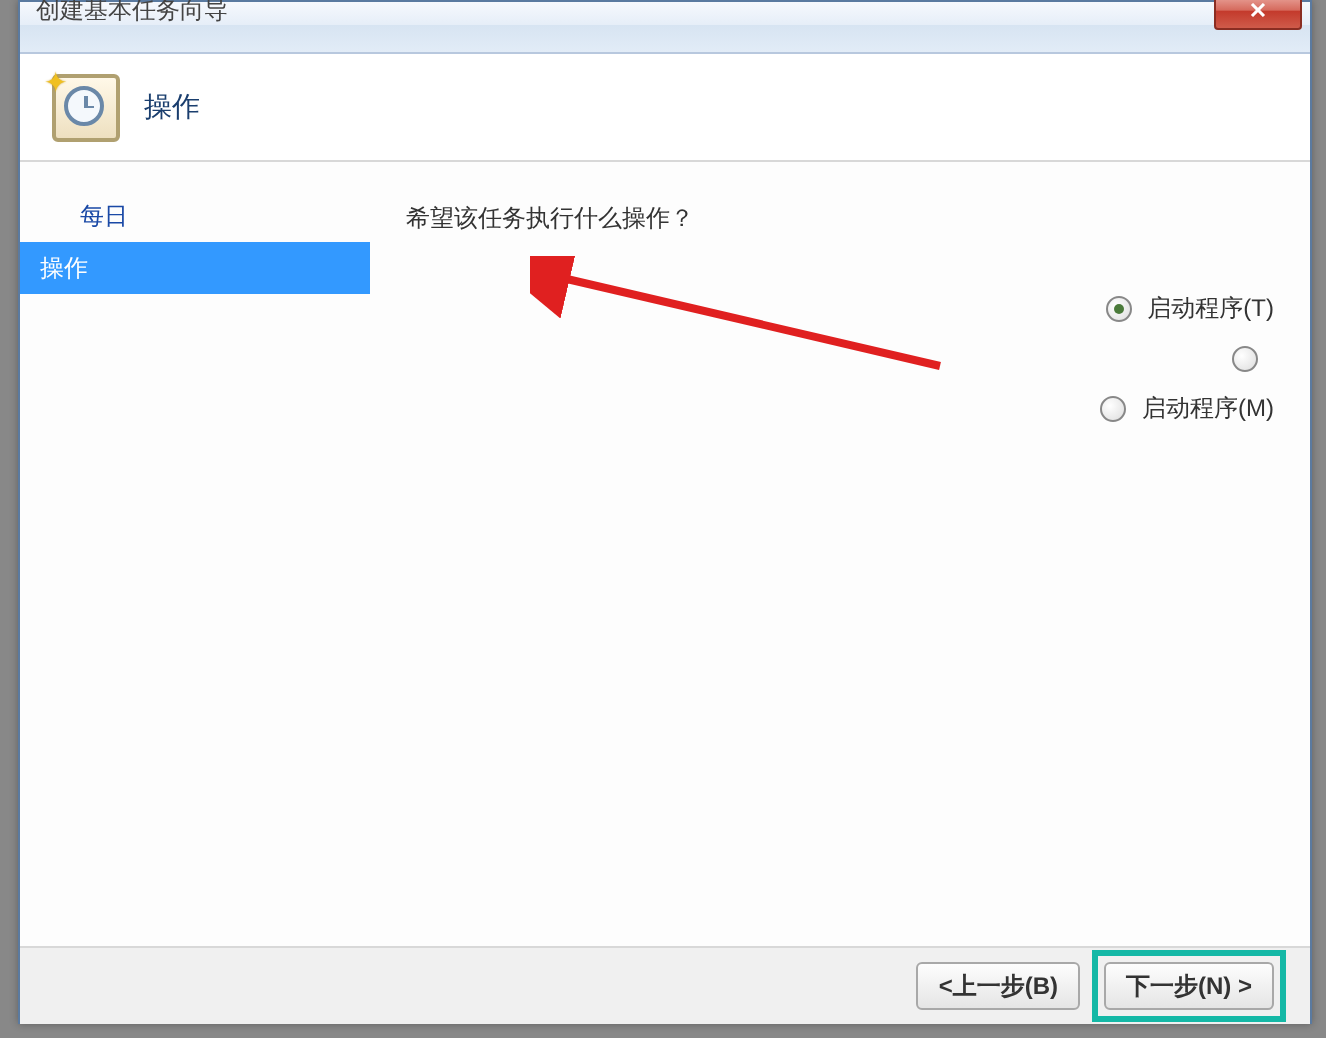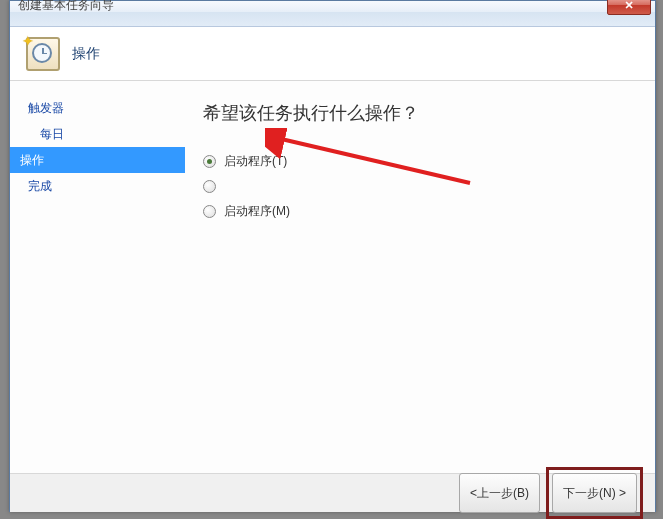--- a/index.html
+++ b/index.html
@@ -134,30 +134,31 @@
     }
     .side-item.plain {
       color: #333;
     }
     .content {
       flex: 1;
       padding: 20px 18px 0 18px;
       position: relative;
     }
     .prompt {
-      font-size: 18px;
+      font-size: 12px;
       color: #333;
       margin-bottom: 28px;
     }
     .radio-row {
       display: flex;
       align-items: center;
       margin-bottom: 10px;
       font-size: 12px;
       color: #333;
+      justify-content: flex-end;
     }
     .radio {
       width: 13px;
       height: 13px;
       border: 1px solid #888;
       border-radius: 50%;
       margin-right: 8px;
       background: radial-gradient(circle at 35% 35%, #fff, #ddd);
       display: inline-flex;
       align-items: center;
@@ -180,34 +181,35 @@
       background: #f0f0f0;
       border-top: 1px solid #d8d8d8;
       display: flex;
       align-items: center;
       justify-content: flex-end;
       padding: 0 12px;
       gap: 6px;
     }
     .btn {
       min-width: 80px;
-      height: 40px;
+      height: 24px;
       border: 1px solid #a8a8a8;
       border-radius: 3px;
       background: linear-gradient(to bottom, #fdfdfd, #e5e5e5);
       cursor: pointer;
       font-size: 12px;
       color: #333;
       padding: 0 10px;
       display: inline-flex;
       align-items: center;
       justify-content: center;
+      font-weight: bold;
     }
     .next-highlight {
-      border: 3px solid #7f1d1d;
+      border: 3px solid #14b8a6;
       padding: 3px;
       display: inline-flex;
     }
     .next-highlight .btn { min-width: 82px; }
   </style>
 </head>
 <body>
 
 <div class="window">
   <div class="titlebar">
@@ -221,24 +223,22 @@
     <div class="header-icon">
       <div class="header-icon-bg"></div>
       <div class="header-icon-clock"></div>
       <div class="header-icon-star">✦</div>
     </div>
     <div class="header-title">操作</div>
   </div>
 
   <div class="body">
     <div class="sidebar">
-      <div class="side-item">触发器</div>
       <div class="side-item sub">每日</div>
       <div class="side-item selected">操作</div>
-      <div class="side-item">完成</div>
     </div>
 
     <div class="content">
       <div class="prompt">希望该任务执行什么操作？</div>
 
       <div class="radio-row">
         <span class="radio checked"></span>
         <span>启动程序(T)</span>
       </div>
       <div class="radio-row">

